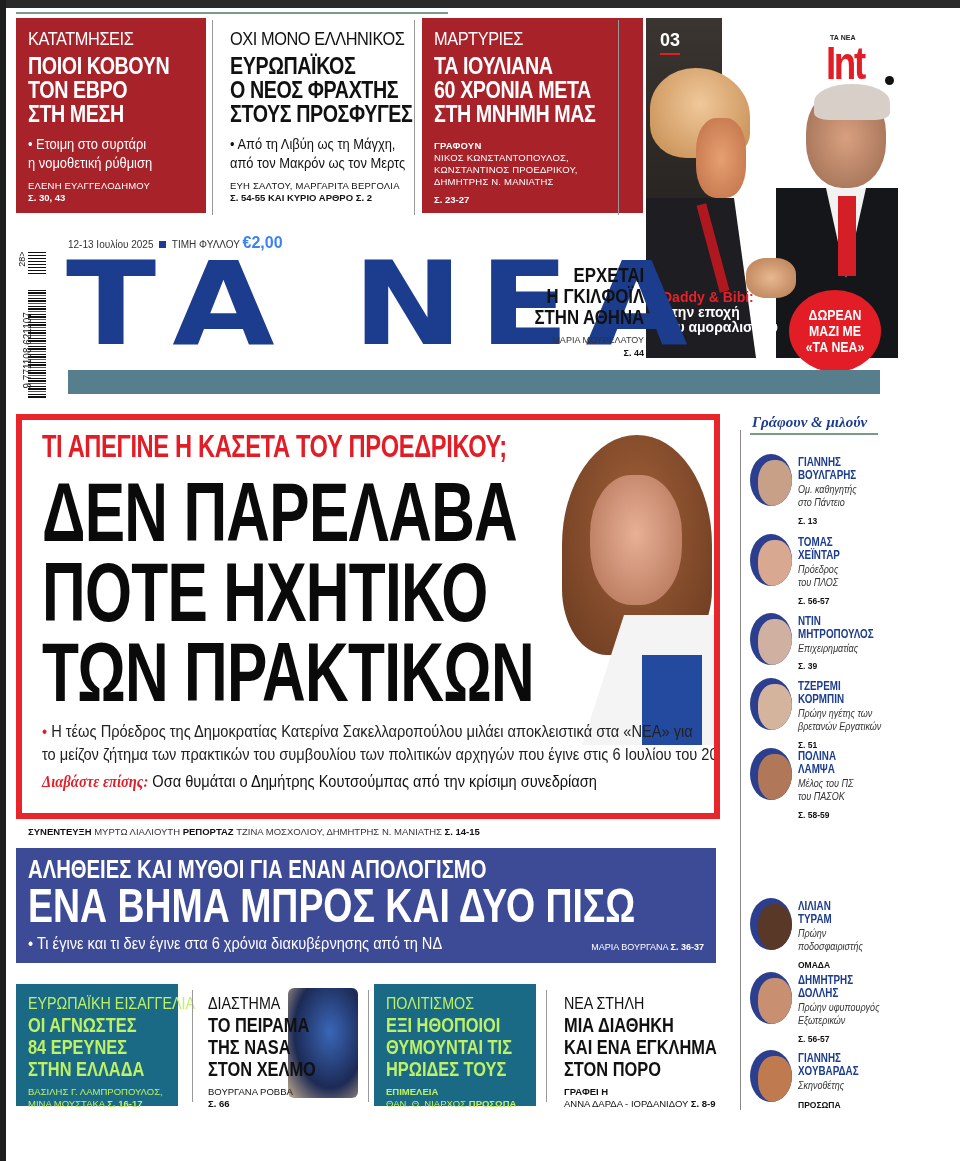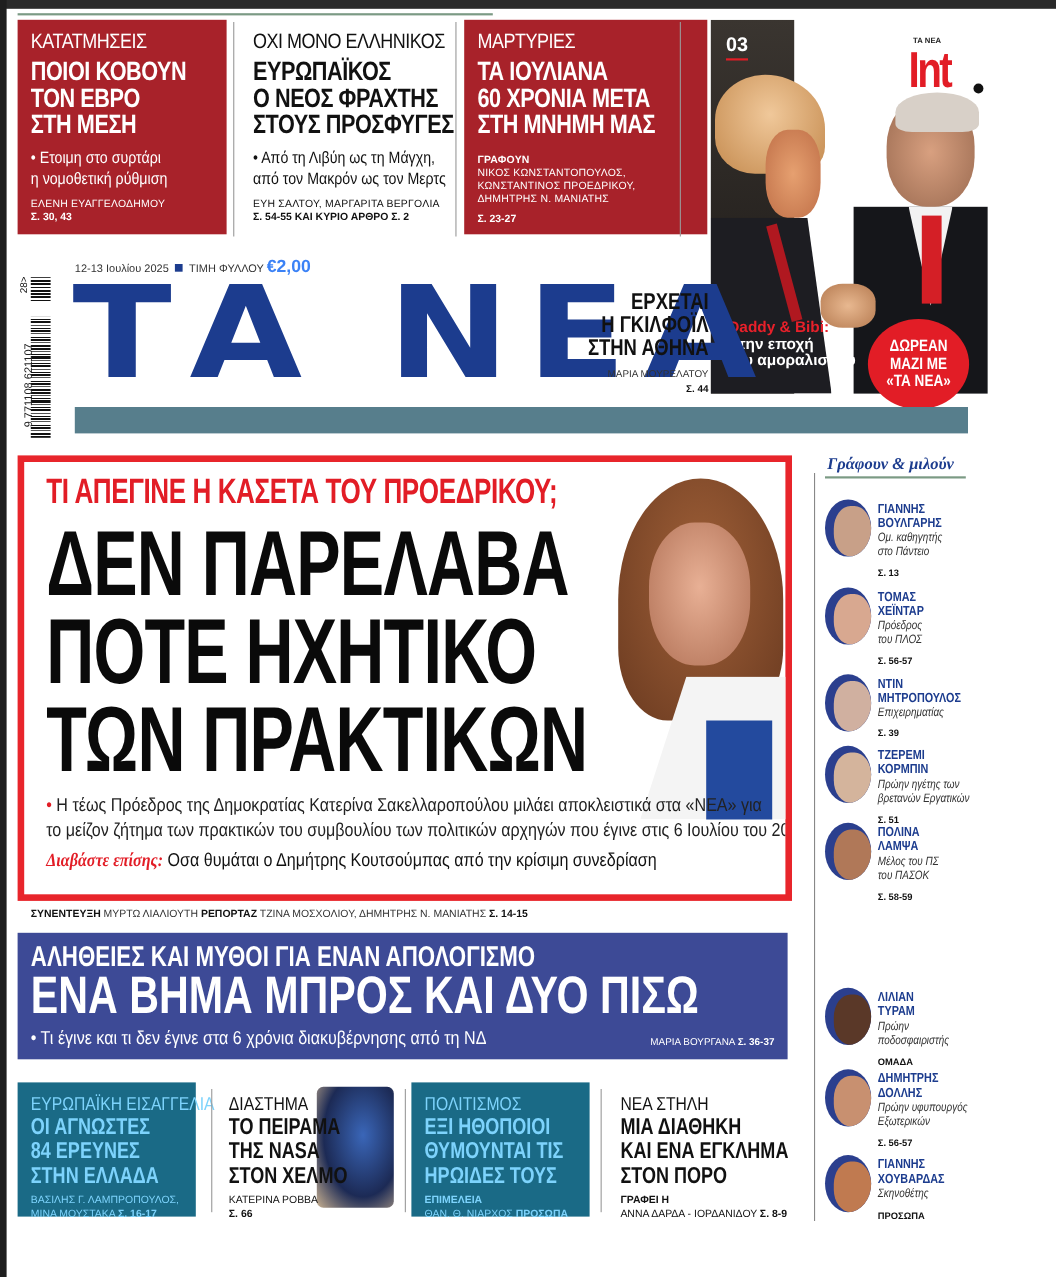--- a/index.html
+++ b/index.html
@@ -9,21 +9,21 @@
   .left-edge { position: absolute; left: 0; top: 0; width: 6px; height: 1161px; background: #1e1e1e; }
   .green-rule { position: absolute; left: 16px; top: 12px; width: 432px; height: 2px; background: #7b9a84; }
 
   .teaser { position: absolute; padding: 10px 12px; }
   .teaser .kicker { font-size: 19px; letter-spacing: -0.5px; transform: scaleX(0.86); transform-origin: left; white-space: nowrap; }
   .teaser .head { font-weight: bold; font-size: 24px; line-height: 24px; letter-spacing: -0.5px; transform: scaleX(0.82); transform-origin: left; white-space: nowrap; margin-top: 4px; }
   .teaser .sub { font-size: 15px; line-height: 19px; margin-top: 8px; transform: scaleX(0.86); transform-origin: left; white-space: nowrap; }
   .teaser .byline { font-size: 9.5px; margin-top: 8px; line-height: 12px; letter-spacing: 0.2px; }
   .teaser .pages { font-size: 9.5px; font-weight: bold; }
   .red-box { background: #a8222a; color: #fff; }
-  .blue-box { background: #1a6a86; color: #7dd3fc; }
+  .blue-box { background: #1a6a86; color: #bef264; }
   .bullet-red { color: #e21d26; }
   .vdiv { position: absolute; width: 1px; background: #999; }
 
   .int-cover { position: absolute; left: 646px; top: 18px; width: 252px; height: 340px; background: #fff; overflow: hidden; }
   .int-left { position: absolute; left: 0; top: 0; width: 76px; height: 340px; background: linear-gradient(#3a3530, #1a1715); }
   .int-num { position: absolute; left: 14px; top: 12px; color: #fff; font-weight: bold; font-size: 18px; }
   .int-num-line { position: absolute; left: 14px; top: 35px; width: 20px; height: 2px; background: #e21d26; }
   .int-logo-small { position: absolute; left: 184px; top: 16px; font-size: 7px; font-weight: bold; color: #222; }
   .int-logo { position: absolute; left: 180px; top: 22px; font-size: 46px; font-weight: bold; color: #e21d26; letter-spacing: -3px; transform: scaleX(0.8); transform-origin: left; line-height: 46px; }
   .int-dot { position: absolute; left: 239px; top: 58px; width: 9px; height: 9px; border-radius: 50%; background: #111; }
@@ -265,21 +265,21 @@
 
 <div class="nasa-img"></div>
 <div class="bottom-teaser" style="left:196px;width:170px;">
   <div class="kicker">ΔΙΑΣΤΗΜΑ</div>
   <div class="head">
     <div>ΤΟ ΠΕΙΡΑΜΑ</div>
     <div>ΤΗΣ NASA</div>
     <div>ΣΤΟΝ ΧΕΛΜΟ</div>
   </div>
   <div class="by">
-    <div>ΚΑΤΕΡΙΝΑ ΡΟΒΒΑ</div>
+    <div>ΒΟΥΡΓΑΝΑ ΡΟΒΒΑ</div>
     <div><b>Σ. 66</b></div>
   </div>
 </div>
 <div class="vdiv" style="left:368px;top:990px;height:112px;"></div>
 
 <div class="bottom-teaser blue-box" style="left:374px;width:162px;">
   <div class="kicker">ΠΟΛΙΤΙΣΜΟΣ</div>
   <div class="head">
     <div>ΕΞΙ ΗΘΟΠΟΙΟΙ</div>
     <div>ΘΥΜΟΥΝΤΑΙ ΤΙΣ</div>

